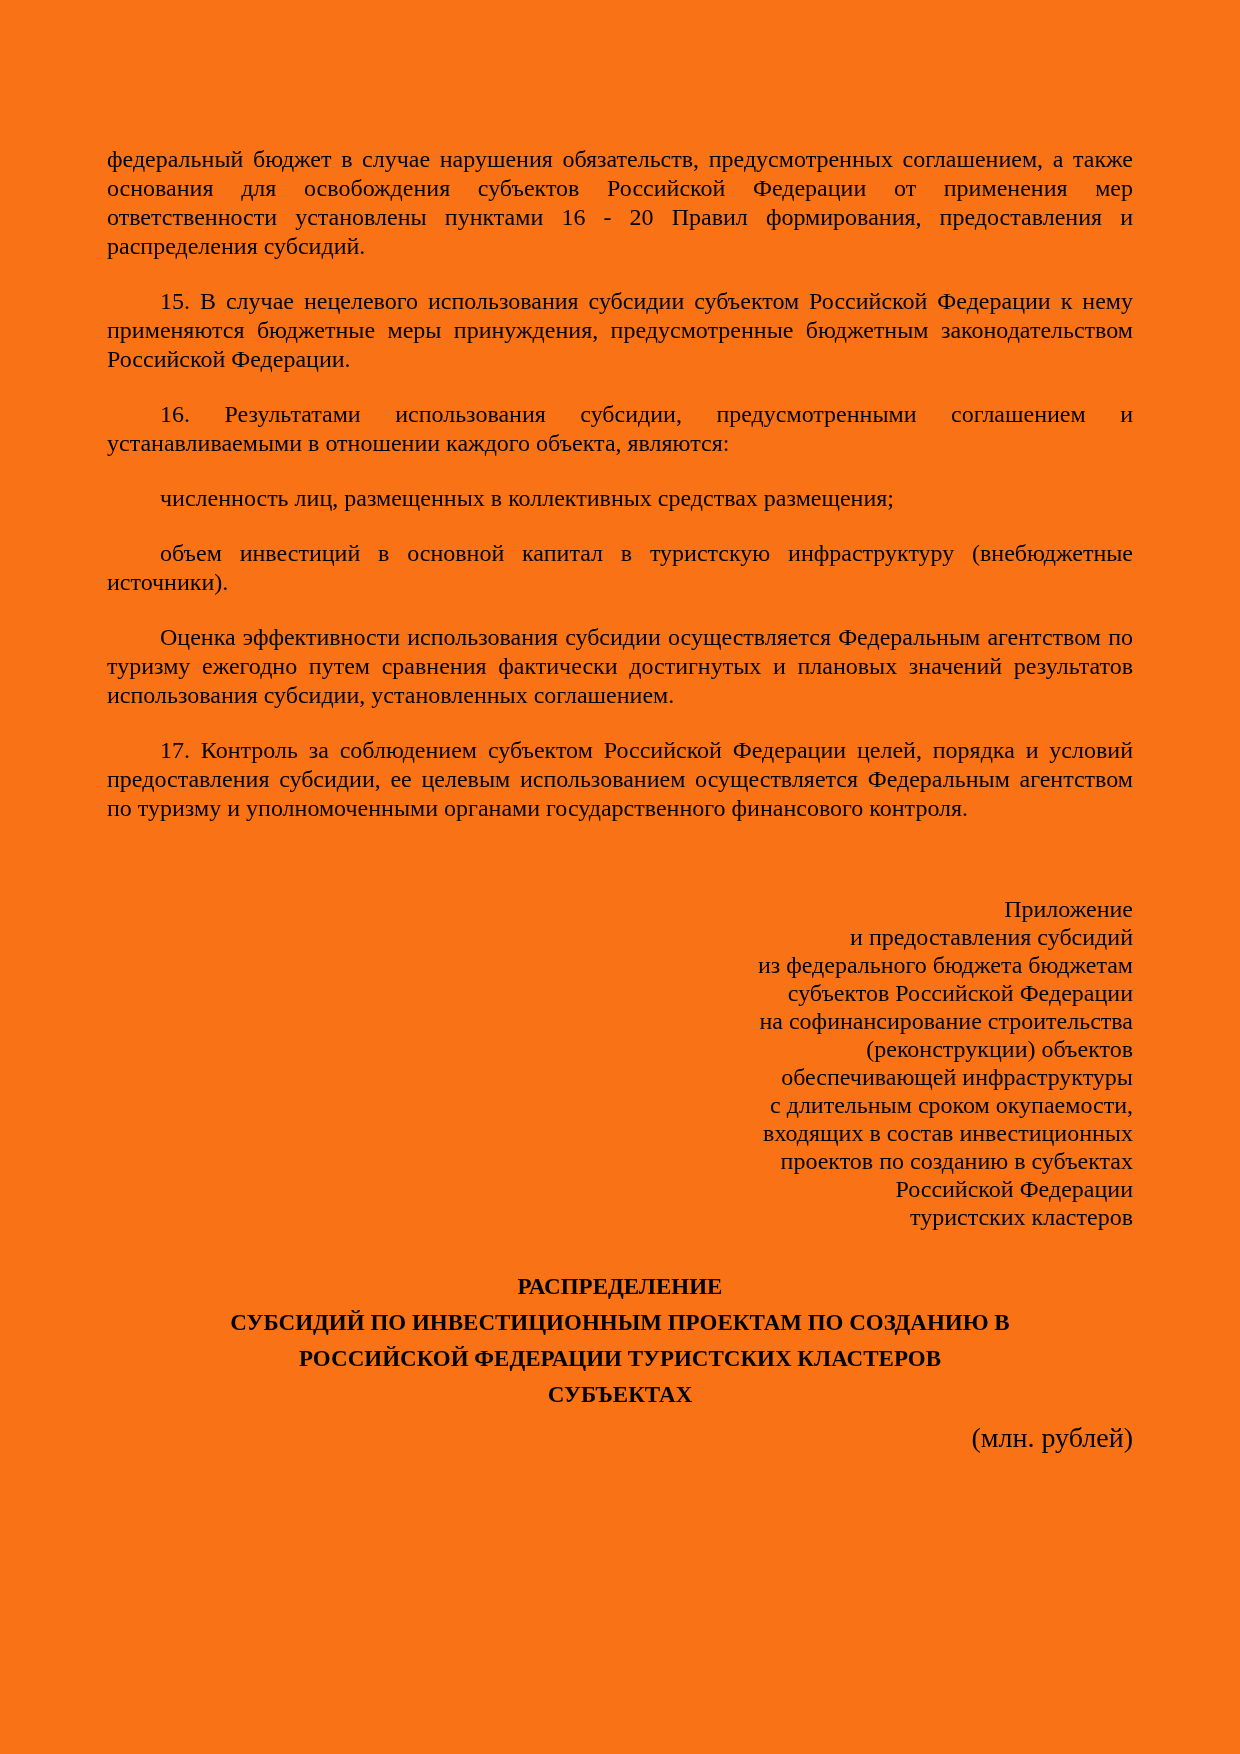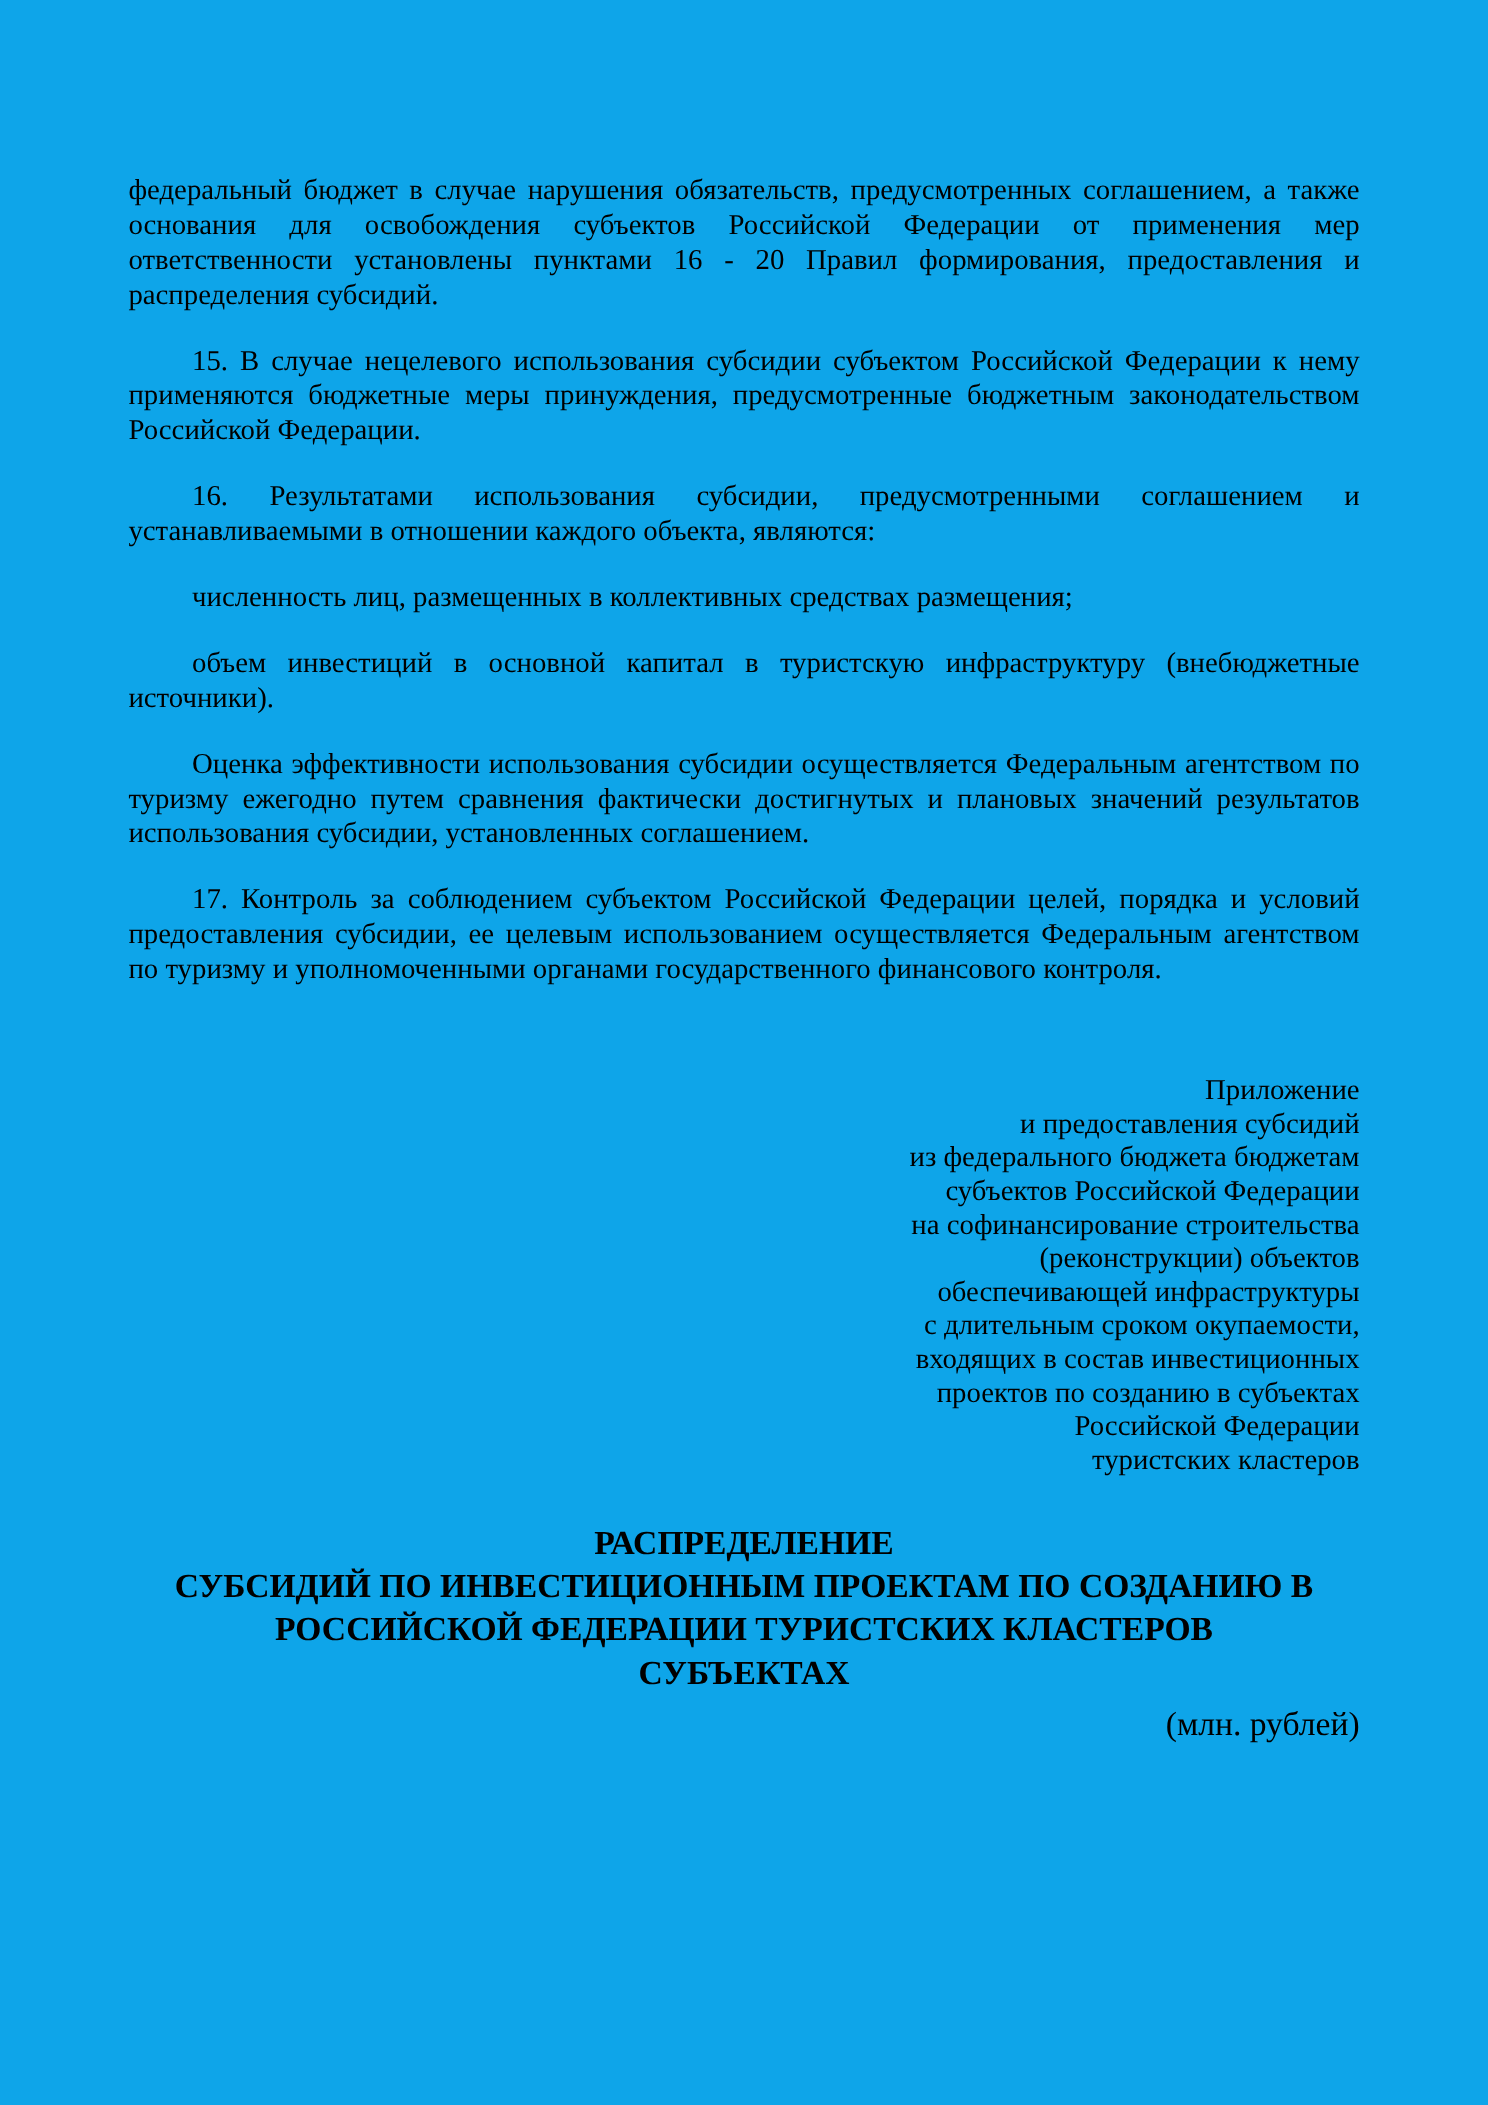--- a/index.html
+++ b/index.html
@@ -13,21 +13,21 @@
     font-family: "Liberation Serif", "DejaVu Serif", serif;
     color: #000000;
     position: relative;
     overflow: hidden;
   }
   .page {
     box-sizing: border-box;
     width: 1240px;
     height: 1754px;
     padding: 145px 107px 0 107px;
-    background: #0ea5e9;
+    background: #f97316;
   }
   .para {
     margin: 0 0 26px 0;
     font-size: 24px;
     line-height: 29px;
     text-align: justify;
   }
   .para.indent {
     text-indent: 53px;
   }
@@ -35,21 +35,21 @@
     margin-top: 72px;
     font-size: 24px;
     line-height: 28px;
     text-align: right;
   }
   .appendix-ref .ref-line {
     white-space: nowrap;
   }
   .doc-title {
     margin-top: 38px;
-    font-size: 28px;
+    font-size: 23px;
     line-height: 36px;
     font-weight: bold;
     text-align: center;
   }
   .units-note {
     margin-top: 10px;
     font-size: 28px;
     line-height: 29px;
     text-align: right;
   }

